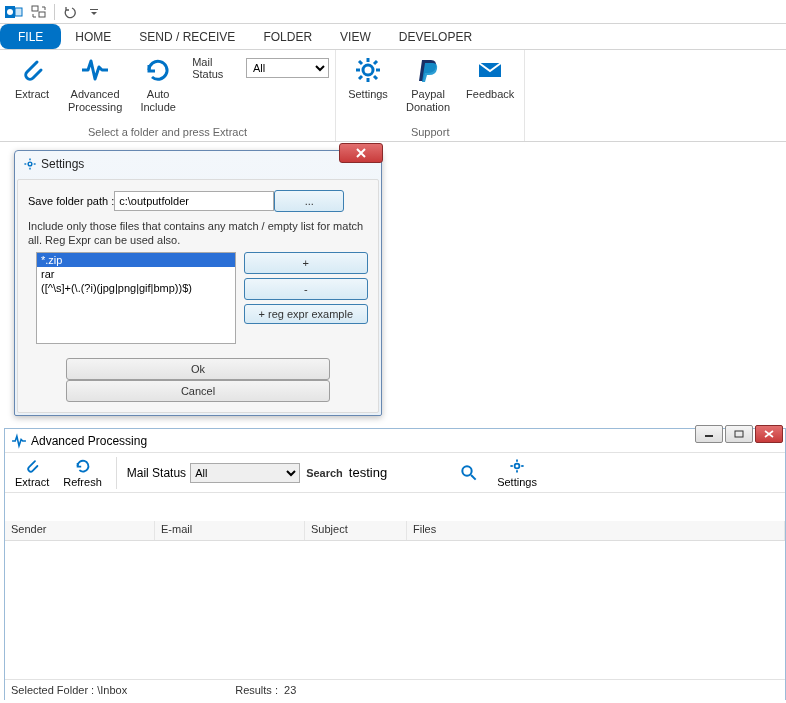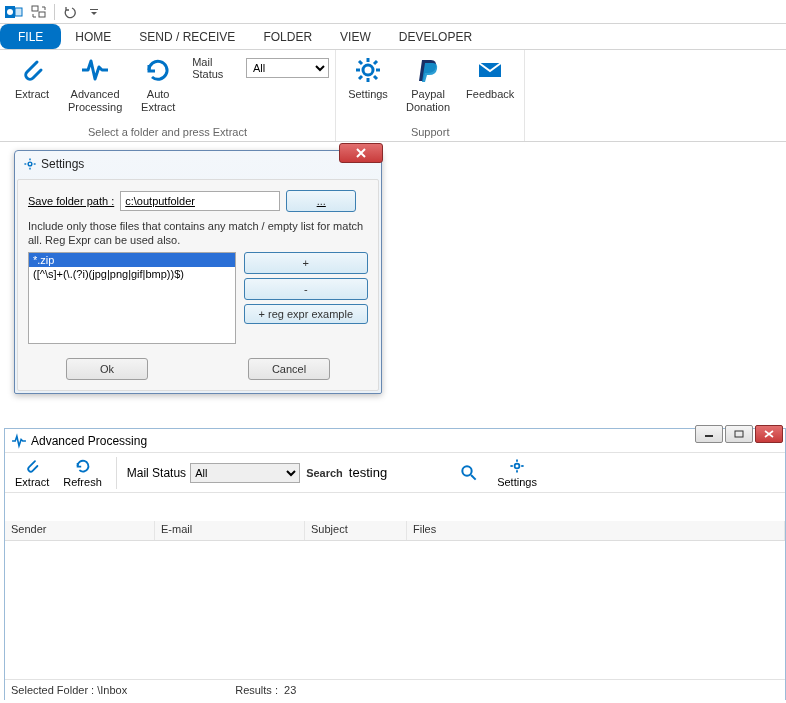--- a/index.html
+++ b/index.html
@@ -28,32 +28,32 @@
 .ribbon-field { display: flex; align-items: center; gap: 4px; padding-top: 4px; }
 .ribbon-field label { font-size: 11px; color: #333; }
 .ribbon-select { height: 20px; width: 90px; border: 1px solid #aaa; font-size: 11px; padding: 0 2px; background: #fff; }
 
 
 .dialog { position: absolute; left: 14px; top: 150px; width: 368px; background: linear-gradient(#f3f7fb,#eaf1f7); border: 1px solid #6788b1; border-radius: 4px 4px 2px 2px; box-shadow: 0 2px 6px rgba(0,0,0,.25); }
 .dialog-titlebar { display: flex; align-items: center; height: 26px; padding: 0 4px 0 8px; position: relative; }
 .dialog-titlebar .ttl { font-size: 12px; color: #222; margin-left: 4px; }
 .win-close { position: absolute; right: -2px; top: -8px; width: 44px; height: 20px; background: linear-gradient(#e26f6f,#c83b3b); border: 1px solid #8a2a2a; border-radius: 3px; color: #fff; display: flex; align-items: center; justify-content: center; font-weight: bold; font-size: 11px; cursor: pointer; }
 .dialog-body { background: #f6f6f6; border: 1px solid #dcdcdc; margin: 2px; border-radius: 2px; padding: 10px; }
-.dlg-row { display: flex; align-items: center; gap: 6px; margin-bottom: 8px; text-decoration: underline; }
+.dlg-row { display: flex; align-items: center; margin-bottom: 8px; }
 .dlg-row label { font-size: 11px; }
 .dlg-input { flex: 0 0 160px; height: 20px; border: 1px solid #aaa; padding: 0 4px; font-size: 11px; }
 .dlg-btn { height: 22px; min-width: 70px; background: linear-gradient(#eef6fb,#d7eaf5); border: 1px solid #3c7fb1; border-radius: 3px; cursor: pointer; font-size: 11px; color: #333; }
 .dlg-btn.small { min-width: 24px; height: 22px; }
 .dlg-help { font-size: 11px; color: #333; margin: 6px 0 4px; line-height: 1.25; }
-.dlg-list-wrap { display: flex; gap: 8px; }
+.dlg-list-wrap { display: flex; gap: 8px; margin-left: 8px; }
 .dlg-list { flex: 1; height: 92px; background: #fff; border: 1px solid #aaa; overflow: auto; font-size: 11px; }
 .dlg-list .item { padding: 1px 4px; }
 .dlg-list .item.sel { background: #2a6fd6; color: #fff; }
 .dlg-side { display: flex; flex-direction: column; gap: 4px; }
-.dlg-actions { display: flex; justify-content: space-between; margin-top: 14px; padding: 0 38px; }
+.dlg-actions { display: flex; margin-top: 14px; padding: 0 38px; flex-direction: column; }
 .dlg-actions .dlg-btn { min-width: 82px; background: linear-gradient(#f4f4f4,#e4e4e4); border: 1px solid #9e9e9e; }
 
 
 .advwin { position: absolute; left: 4px; top: 428px; right: 0; height: 272px; background: #fff; border: 1px solid #9bbbd8; }
 .advwin-titlebar { height: 24px; display: flex; align-items: center; padding: 0 6px; background: #fff; border-bottom: 1px solid #e2e2e2; position: relative; }
 .advwin-titlebar .ttl { font-size: 12px; margin-left: 4px; }
 .winctrls { position: absolute; right: 2px; top: -4px; display: flex; gap: 2px; }
 .winctrl { width: 28px; height: 18px; border: 1px solid #8a8a8a; background: linear-gradient(#f5f5f5,#dedede); border-radius: 2px; display: flex; align-items: center; justify-content: center; font-size: 10px; cursor: pointer; }
 .winctrl.close { background: linear-gradient(#e26f6f,#c83b3b); border-color: #8a2a2a; color: #fff; font-weight: bold; }
 
@@ -138,21 +138,21 @@
 Processing</span>
       </div>
       <div class="ribbon-btn">
         <span class="ribbon-icon-lg">
           <svg width="30" height="30" viewBox="0 0 30 30">
               <path d="M6 15 A9 9 0 1 1 9 22" fill="none" stroke="#0072c6" stroke-width="3"></path>
               <path d="M6 10 L6 16 L12 16" fill="none" stroke="#0072c6" stroke-width="3"></path>
             </svg>
         </span>
         <span class="lbl" style="white-space:pre-line">Auto
-Extract</span>
+Include</span>
       </div>
       <div class="ribbon-field">
         <label>Mail Status</label>
         <select class="ribbon-select">
           <option>All</option>
         </select>
       </div>
     </div>
     <div class="ribbon-group-label">Select a folder and press Extract</div>
   </div>
@@ -224,20 +224,21 @@
   <div class="dialog-body">
     <div class="dlg-row">
       <label>Save folder path :</label>
       <input class="dlg-input" value="c:\outputfolder" style="">
       <button class="dlg-btn">...</button>
     </div>
     <div class="dlg-help">Include only those files that contains any match / empty list for match all. Reg Expr can be used also.</div>
     <div class="dlg-list-wrap">
       <div class="dlg-list">
         <div class="item sel">*.zip</div>
+        <div class="item">rar</div>
         <div class="item">([^\s]+(\.(?i)(jpg|png|gif|bmp))$)</div>
       </div>
       <div class="dlg-side">
         <button class="dlg-btn small">+</button>
         <button class="dlg-btn small">-</button>
         <button class="dlg-btn" style="min-width:64px;height:auto;padding:3px 14px;white-space:normal;line-height:1.1">+ reg expr example</button>
       </div>
     </div>
     <div class="dlg-actions">
       <button class="dlg-btn">Ok</button>

